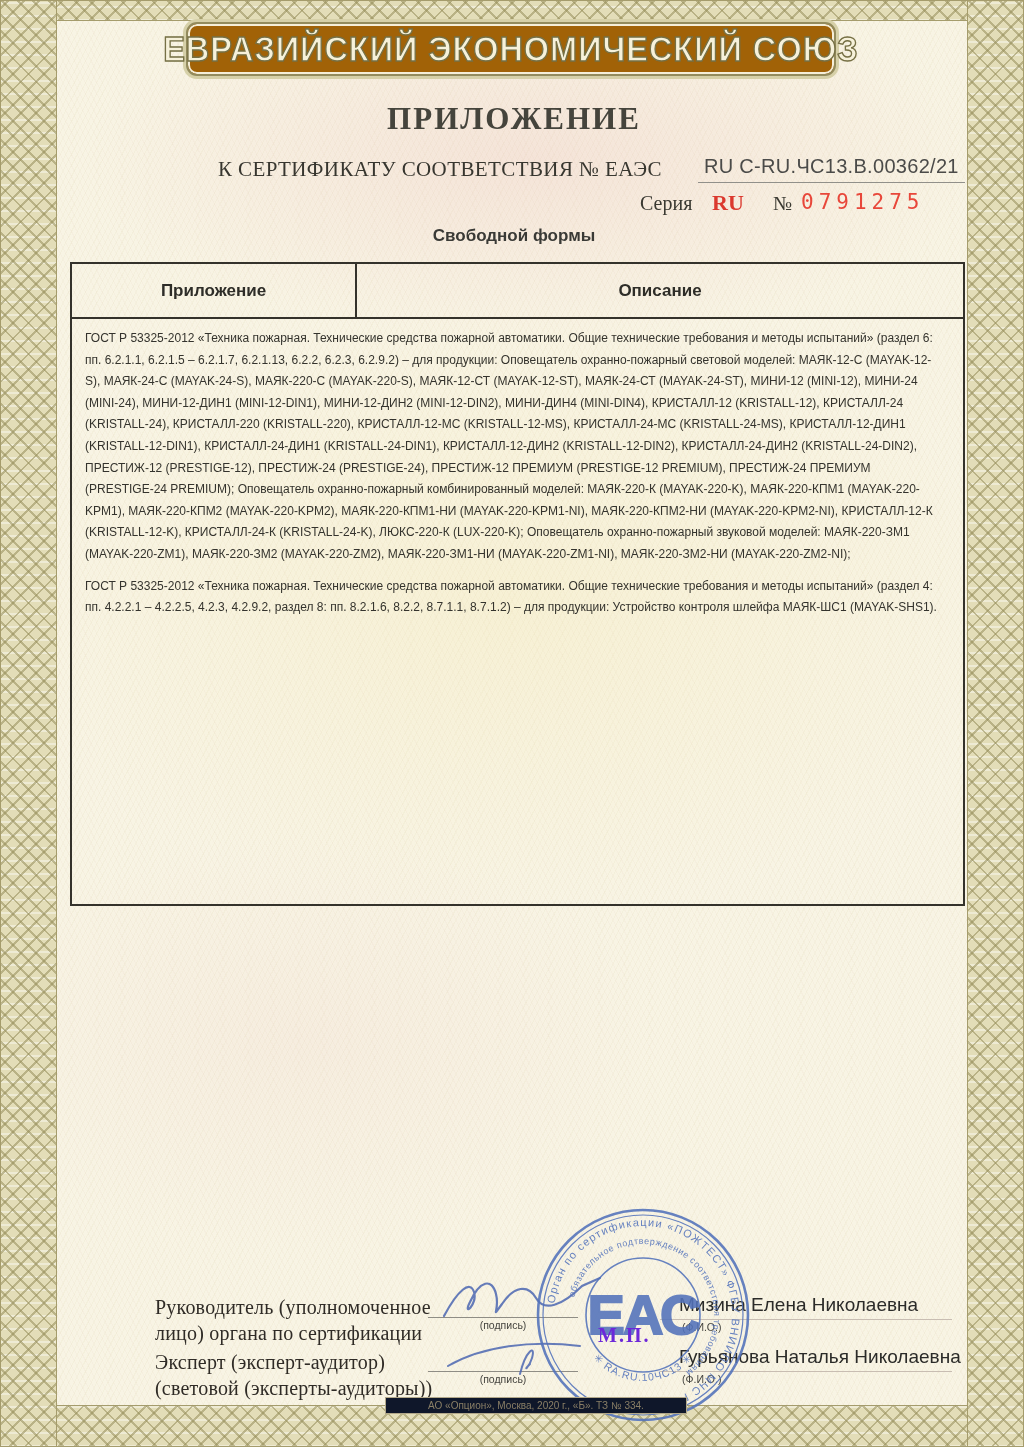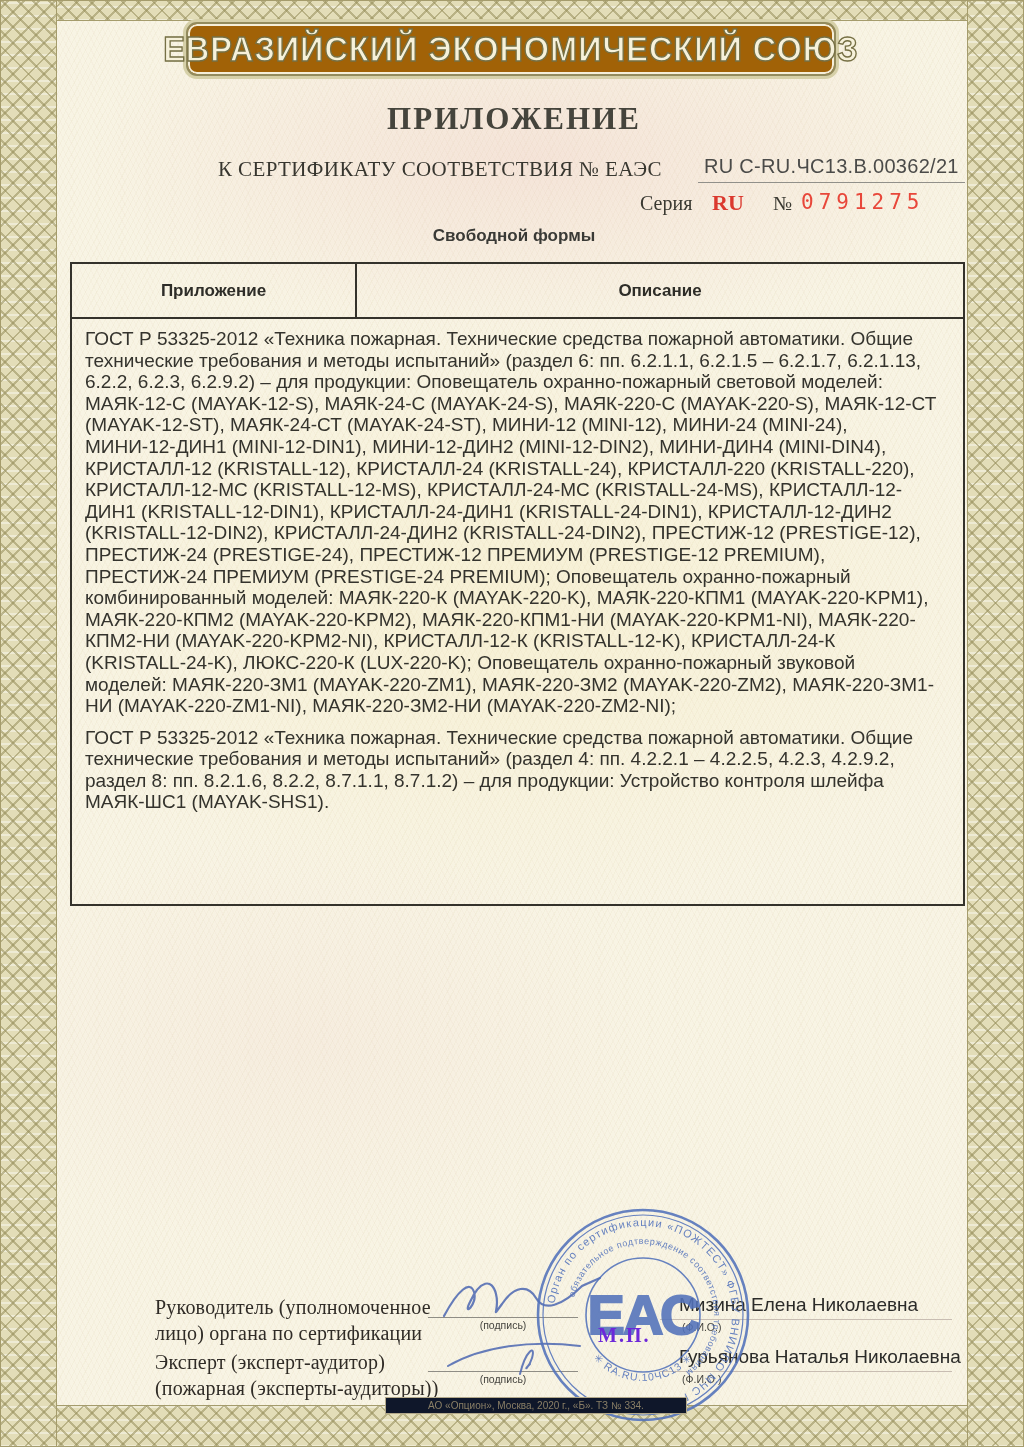--- a/index.html
+++ b/index.html
@@ -78,21 +78,21 @@
     position:absolute; z-index:2; left:70px; top:262px; width:895px; height:644px;
     border:2px solid #34322b; background:transparent; display:flex; flex-direction:column;
   }
   .cert-table .thead { display:flex; height:55px; border-bottom:2px solid #34322b; flex:0 0 55px; }
   .cert-table .tbody { display:flex; flex:1 1 auto; overflow:hidden; }
   .col-appendix { width:285px; flex:0 0 285px; border-right:2px solid #34322b; }
   .col-desc { flex:1 1 auto; }
   .th { display:flex; align-items:center; justify-content:center;
         font-weight:bold; font-size:17px; color:#2e2d28; }
   .cell-appendix { padding:10px 12px 10px 10px; font-weight:bold; font-size:15.5px; line-height:19px; color:#2e2d28; }
-  .cell-desc { padding:9px 24px 9px 13px; font-size:19px; line-height:21.6px; color:#34332d;border-radius:25px; }
+  .cell-desc { padding:9px 24px 9px 13px; font-size:12px; line-height:21.6px; color:#34332d;border-radius:25px; }
   .cell-desc p + p { margin-top:10px; }
   
   .sig-label {
     position:absolute; z-index:2; font-family:"Liberation Serif", serif;
     font-size:20px; line-height:26px; color:#2f2b26; width:305px; letter-spacing:.2px;
   }
   .sig-label.head   { left:155px; top:1294px; }
   .sig-label.expert { left:155px; top:1349px; }
   .sig-line { position:absolute; z-index:2; height:1px; background:#8f8d85; }
   .sig-line.l1 { left:428px; top:1317px; width:150px; }
@@ -169,21 +169,21 @@
       <p>ГОСТ Р 53325-2012 «Техника пожарная. Технические средства пожарной автоматики. Общие технические требования и методы испытаний» (раздел 6: пп. 6.2.1.1, 6.2.1.5 – 6.2.1.7, 6.2.1.13, 6.2.2, 6.2.3, 6.2.9.2) – для продукции: Оповещатель охранно-пожарный световой моделей: МАЯК-12-С (MAYAK-12-S), МАЯК-24-С (MAYAK-24-S), МАЯК-220-С (MAYAK-220-S), МАЯК-12-СТ (MAYAK-12-ST), МАЯК-24-СТ (MAYAK-24-ST), МИНИ-12 (MINI-12), МИНИ-24 (MINI-24), МИНИ-12-ДИН1 (MINI-12-DIN1), МИНИ-12-ДИН2 (MINI-12-DIN2), МИНИ-ДИН4 (MINI-DIN4), КРИСТАЛЛ-12 (KRISTALL-12), КРИСТАЛЛ-24 (KRISTALL-24), КРИСТАЛЛ-220 (KRISTALL-220), КРИСТАЛЛ-12-МС (KRISTALL-12-MS), КРИСТАЛЛ-24-МС (KRISTALL-24-MS), КРИСТАЛЛ-12-ДИН1 (KRISTALL-12-DIN1), КРИСТАЛЛ-24-ДИН1 (KRISTALL-24-DIN1), КРИСТАЛЛ-12-ДИН2 (KRISTALL-12-DIN2), КРИСТАЛЛ-24-ДИН2 (KRISTALL-24-DIN2), ПРЕСТИЖ-12 (PRESTIGE-12), ПРЕСТИЖ-24 (PRESTIGE-24), ПРЕСТИЖ-12 ПРЕМИУМ (PRESTIGE-12 PREMIUM), ПРЕСТИЖ-24 ПРЕМИУМ (PRESTIGE-24 PREMIUM); Оповещатель охранно-пожарный комбинированный моделей: МАЯК-220-К (MAYAK-220-K), МАЯК-220-КПМ1 (MAYAK-220-KPM1), МАЯК-220-КПМ2 (MAYAK-220-KPM2), МАЯК-220-КПМ1-НИ (MAYAK-220-KPM1-NI), МАЯК-220-КПМ2-НИ (MAYAK-220-KPM2-NI), КРИСТАЛЛ-12-К (KRISTALL-12-K), КРИСТАЛЛ-24-К (KRISTALL-24-K), ЛЮКС-220-К (LUX-220-K); Оповещатель охранно-пожарный звуковой моделей: МАЯК-220-ЗМ1 (MAYAK-220-ZM1), МАЯК-220-ЗМ2 (MAYAK-220-ZM2), МАЯК-220-ЗМ1-НИ (MAYAK-220-ZM1-NI), МАЯК-220-ЗМ2-НИ (MAYAK-220-ZM2-NI);</p>
       <p>ГОСТ Р 53325-2012 «Техника пожарная. Технические средства пожарной автоматики. Общие технические требования и методы испытаний» (раздел 4: пп. 4.2.2.1 – 4.2.2.5, 4.2.3, 4.2.9.2, раздел 8: пп. 8.2.1.6, 8.2.2, 8.7.1.1, 8.7.1.2) – для продукции: Устройство контроля шлейфа МАЯК-ШС1 (MAYAK-SHS1).</p>
     </div>
   </div>
 </div>
 
 <div class="sig-label head">Руководитель (уполномоченное лицо) органа по сертификации</div>
 <div class="sig-line l1"></div>
 <div class="sig-caption c1">(подпись)</div>
 
-<div class="sig-label expert">Эксперт (эксперт-аудитор) (пожарная (эксперты-аудиторы))</div>
+<div class="sig-label expert">Эксперт (эксперт-аудитор) (световой (эксперты-аудиторы))</div>
 <div class="sig-line l2"></div>
 <div class="sig-caption c2">(подпись)</div>
 
 <div class="fio-name n1">Мизина Елена Николаевна</div>
 <div class="fio-line f1"></div>
 <div class="fio-caption fc1">(Ф.И.О.)</div>
 
 <div class="fio-name n2">Гурьянова Наталья Николаевна</div>
 <div class="fio-line f2"></div>
 <div class="fio-caption fc2">(Ф.И.О.)</div>

